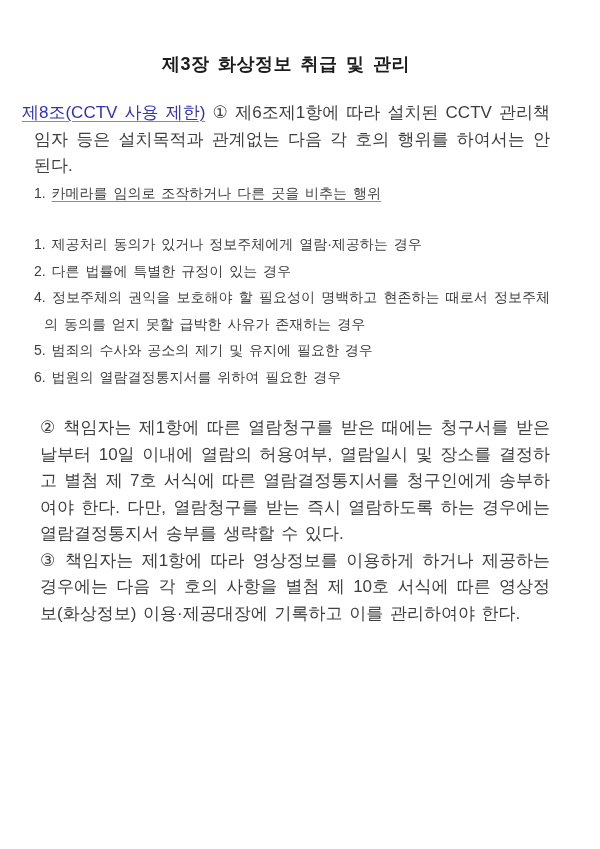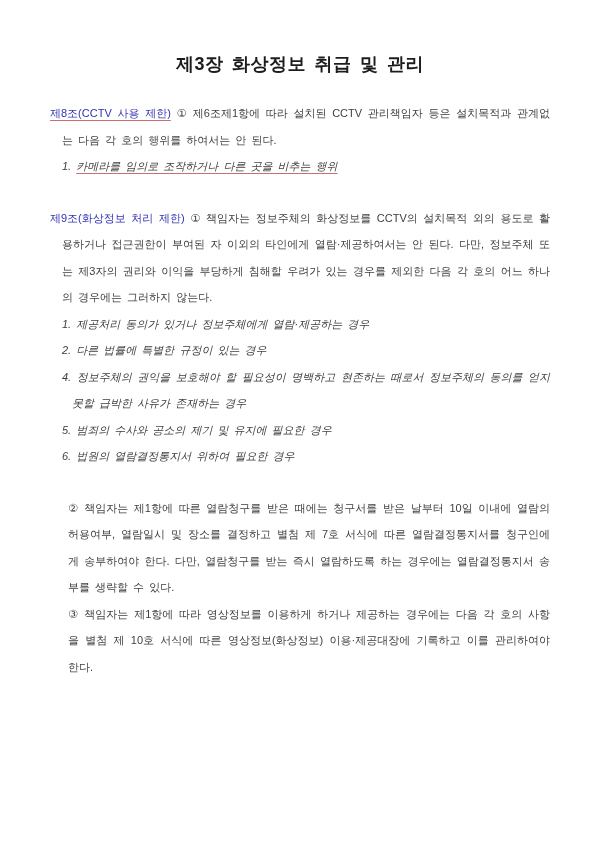--- a/index.html
+++ b/index.html
@@ -11,42 +11,42 @@
     width: 600px;
     height: 849px;
     overflow: hidden;
     font-family: "Liberation Sans", "DejaVu Sans", sans-serif;
     color: #3e3e3e;
   }
   .page {
     box-sizing: border-box;
     width: 600px;
     height: 849px;
-    padding: 52px 50px 0 50px;
+    padding: 52px 50px 0 22px;
     background: #ffffff;
   }
   .doc-title {
     margin: 0 0 24px 0;
     font-size: 18px;
     font-weight: bold;
     color: #1c1c1c;
     text-align: center;
     letter-spacing: 0.5px;
     word-spacing: 3px;
     line-height: 24px;
   }
   .article {
     margin-top: 25px;
   }
   .article:first-of-type {
     margin-top: 0;
   }
   .para {
     margin: 0;
-    font-size: 11px;
+    font-size: 17px;
     line-height: 26.5px;
     text-align: justify;
     word-spacing: 2px;
   }
   .para.lead {
     padding-left: 12px;
     text-indent: -12px;
   }
   .para.cont {
     margin-left: 18px;
@@ -59,27 +59,26 @@
     text-decoration-color: #c9706c;
     text-decoration-thickness: 1px;
     text-underline-offset: 3px;
   }
   .items {
     margin: 0;
     padding: 0 0 0 12px;
     list-style: none;
   }
   .item {
-    font-size: 11px;
+    font-size: 14px;
     line-height: 26.5px;
     text-align: justify;
     word-spacing: 2px;
     padding-left: 10px;
     text-indent: -10px;
-    font-style: italic;
   }
   .item .itxt.red-underline {
     text-decoration: underline;
     text-decoration-color: #c9706c;
     text-decoration-thickness: 1px;
     text-underline-offset: 3px;
   }
 </style>
 </head>
 <body>
@@ -89,27 +88,26 @@
   <h1 class="doc-title">제3장 화상정보 취급 및 관리</h1>
 
   <section class="article">
     <p class="para lead"><span class="art-heading red-underline">제8조(CCTV 사용 제한)</span> <span>① 제6조제1항에 따라 설치된 CCTV 관리책임자 등은 설치목적과 관계없는 다음 각 호의 행위를 하여서는 안 된다.</span></p>
     <ol class="items">
       <li class="item"><span class="num">1.</span> <span class="itxt red-underline">카메라를 임의로 조작하거나 다른 곳을 비추는 행위</span></li>
     </ol>
   </section>
 
   <section class="article">
-    <p class="para lead"><span class="art-heading">제9조(화상정보 처리 제한)</span> <span>① 책임자는 정보주체의 화상정보를 CCTV의 설치목적 외의 용도로 활용하거나 접근권한이 부여된 자 이외의 타인에게 열람·제공하여서는 안 된다. 다만, 정보주체 또는 제3자의 권리와 이익을 부당하게 침해할 우려가 있는 경우를 제외한 다음 각 호의 어느 하나의 경우에는 그러하지 않는다.</span></p>
     <ol class="items">
       <li class="item"><span class="num">1.</span> <span class="itxt">제공처리 동의가 있거나 정보주체에게 열람·제공하는 경우</span></li>
       <li class="item"><span class="num">2.</span> <span class="itxt">다른 법률에 특별한 규정이 있는 경우</span></li>
       <li class="item"><span class="num">4.</span> <span class="itxt">정보주체의 권익을 보호해야 할 필요성이 명백하고 현존하는 때로서 정보주체의 동의를 얻지 못할 급박한 사유가 존재하는 경우</span></li>
       <li class="item"><span class="num">5.</span> <span class="itxt">범죄의 수사와 공소의 제기 및 유지에 필요한 경우</span></li>
-      <li class="item"><span class="num">6.</span> <span class="itxt">법원의 열람결정통지서 위하여 필요한 경우</span></li>
+      <li class="item"><span class="num">6.</span> <span class="itxt">법원의 열람결정통지서를 위하여 필요한 경우</span></li>
     </ol>
   </section>
 
   <section class="article">
     <p class="para cont">② 책임자는 제1항에 따른 열람청구를 받은 때에는 청구서를 받은 날부터 10일 이내에 열람의 허용여부, 열람일시 및 장소를 결정하고 별첨 제 7호 서식에 따른 열람결정통지서를 청구인에게 송부하여야 한다. 다만, 열람청구를 받는 즉시 열람하도록 하는 경우에는 열람결정통지서 송부를 생략할 수 있다.</p>
     <p class="para cont">③ 책임자는 제1항에 따라 영상정보를 이용하게 하거나 제공하는 경우에는 다음 각 호의 사항을 별첨 제 10호 서식에 따른 영상정보(화상정보) 이용·제공대장에 기록하고 이를 관리하여야 한다.</p>
   </section>
 
 </main>
 

